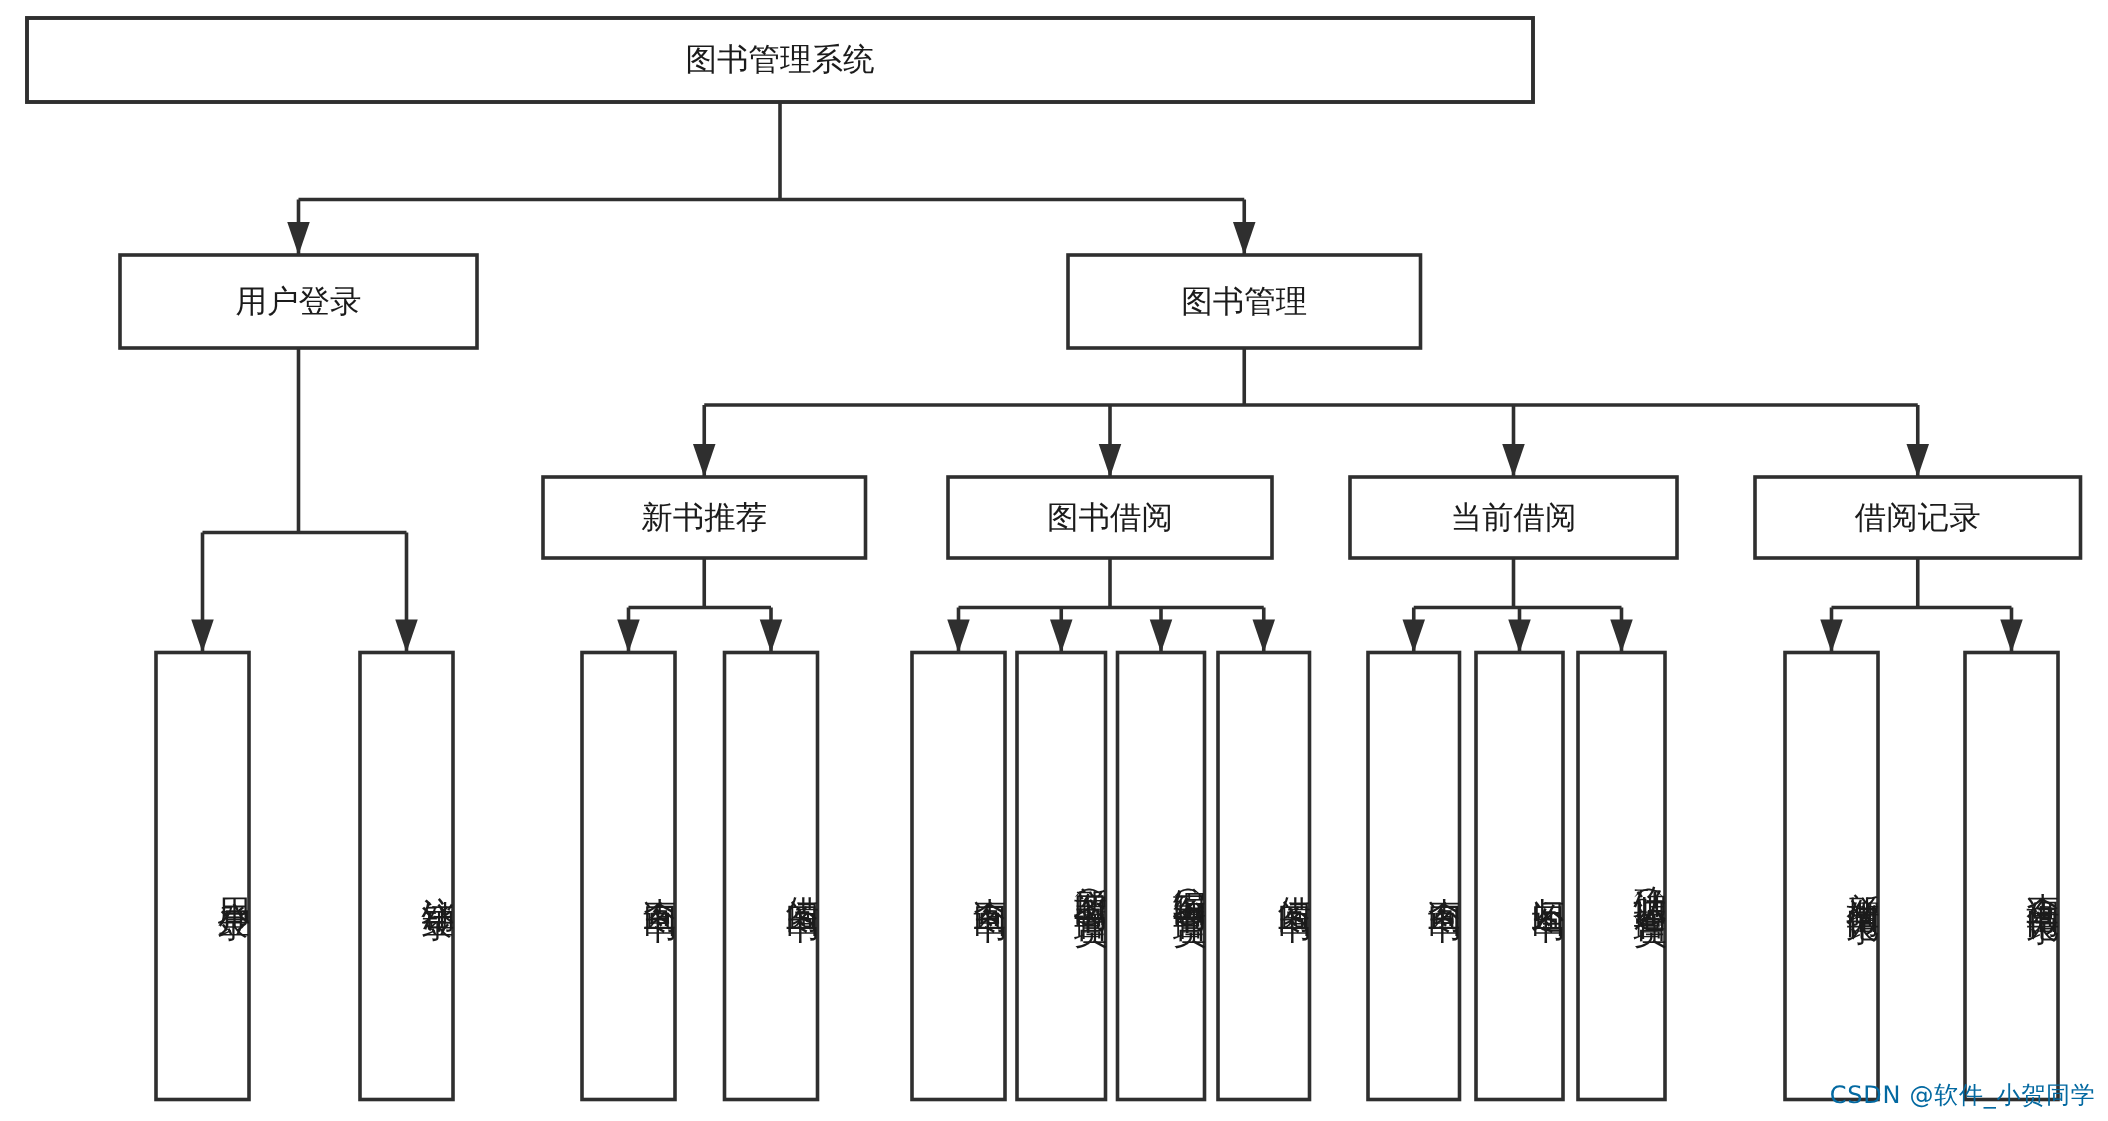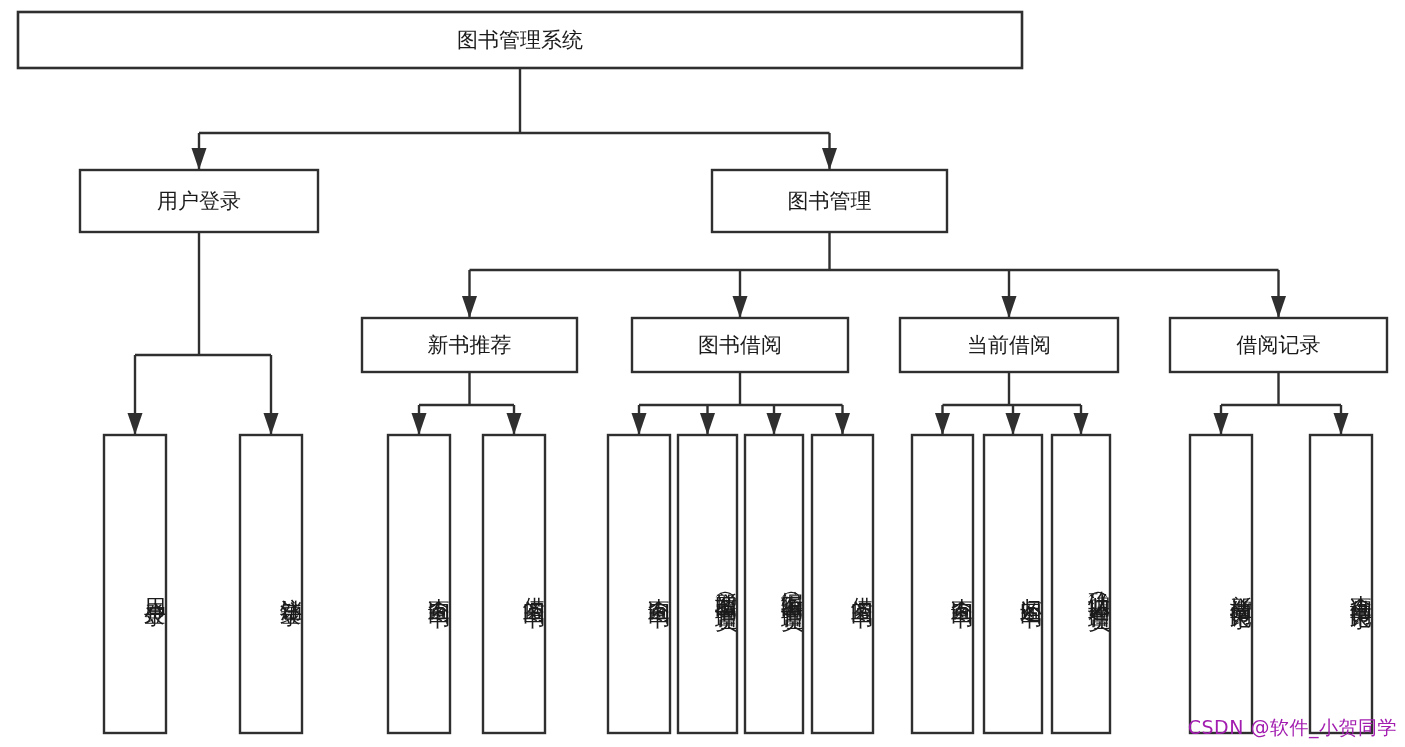--- a/index.html
+++ b/index.html
@@ -78,22 +78,22 @@
     display: flex;
     align-items: flex-start;
     justify-content: center;
     pointer-events: none;
   }
   .watermark {
     position: absolute;
     right: 8px;
     bottom: 6px;
     font-family: "DejaVu Sans", "Liberation Sans", sans-serif;
-    font-size: 19px;
-    color: #a21caf;
+    font-size: 16px;
+    color: #0369a1;
     white-space: nowrap;
     letter-spacing: 0.5px;
   }
 </style>
 </head>
 <body>
 
 <div id="diagram-root">
 
   <svg class="diagram" id="diagram-svg" viewBox="0 0 1405 747" xmlns="http://www.w3.org/2000/svg">

